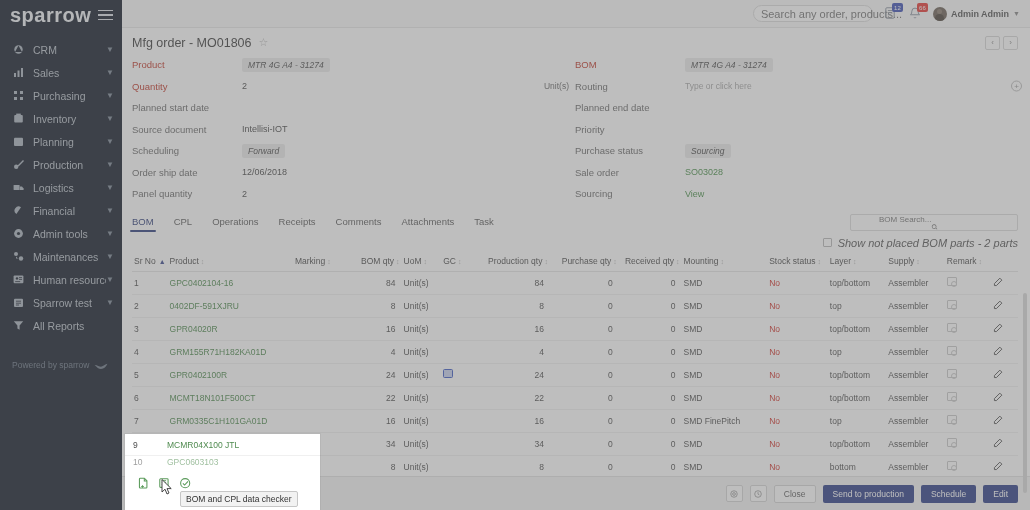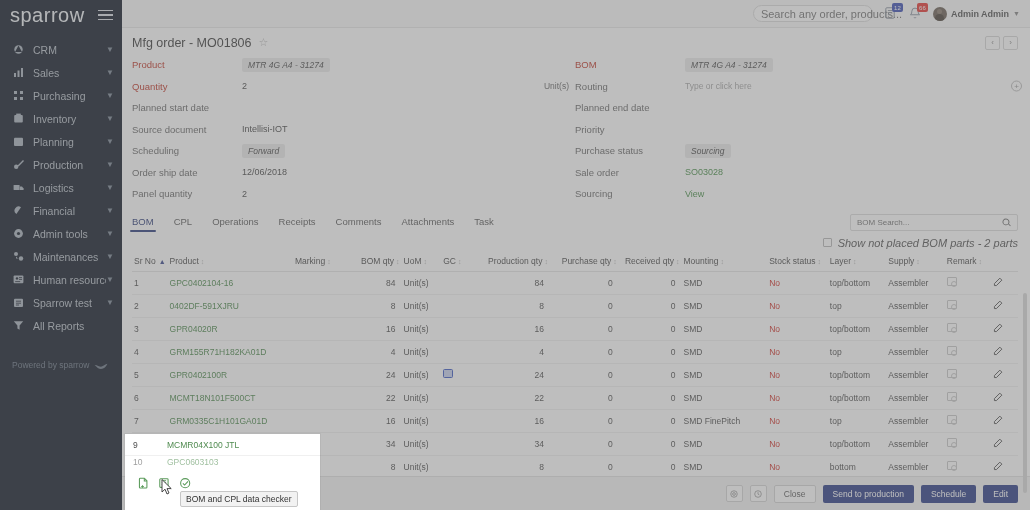--- a/index.html
+++ b/index.html
@@ -21,21 +21,21 @@
   
   #sidebar {
     position:absolute; left:0; top:0; width:122px; height:510px;
     background:#141d2b; color:#c8cdd4; z-index:5;
   }
   #sidebar .brand {
     height:30px; display:flex; align-items:center; justify-content:space-between;
     padding:0 9px 0 10px;
   }
   #sidebar .brand .logo {
-    font-size:20px; letter-spacing:.5px; color:#eef1f5; font-weight:400;
+    font-size:20px; letter-spacing:.5px; color:#eef1f5; font-weight:700;
   }
   #sidebar .brand .burger { display:flex; flex-direction:column; gap:3px; }
   #sidebar .brand .burger i { display:block; width:15px; height:1.6px; background:#d9dde3; }
   #sidebar .nav { margin-top:8px; }
   .nav-item {
     height:23px; display:flex; align-items:center; padding:0 8px 0 11px;
     color:#b9bfc8; font-size:10.5px; position:relative;
   }
   .nav-item .ico {
     width:14px; height:14px; margin-right:8px; display:inline-flex;
@@ -123,21 +123,21 @@
     font-size:9.5px; color:#5b5b5b; padding:3px 0 5px 0; margin-right:20px;
     position:relative; cursor:pointer;
   }
   .tab.active { color:#2d3c78; }
   .tab.active:after {
     content:""; position:absolute; left:-2px; right:-2px; bottom:0; height:2px;
     background:#2f3f7e; border-radius:1px;
   }
   .bom-search {
     margin-left:auto; width:168px; height:17px; border:1px solid #dcdcdc;
-    border-radius:2px; background:#fff; display:flex; align-items:center; padding:0 6px;
+    border-radius:2px; background:#fff; display:flex; align-items:center; padding:0 6px;flex-direction:column;
   }
   .bom-search input { border:0; outline:0; font-size:8px; flex:1; color:#9a9a9a;
     font-family:"Liberation Sans", sans-serif; background:transparent; }
   .bom-search svg { width:9px; height:9px; fill:#6f6f6f; }
 
   .checkrow {
     display:flex; align-items:center; justify-content:flex-end; gap:6px;
     padding:5px 12px 4px 0; font-size:11px; color:#555;font-style:italic;
   }
   .cbox { width:9px; height:9px; border:1px solid #b9b9b9; border-radius:1px; background:#fff; }

